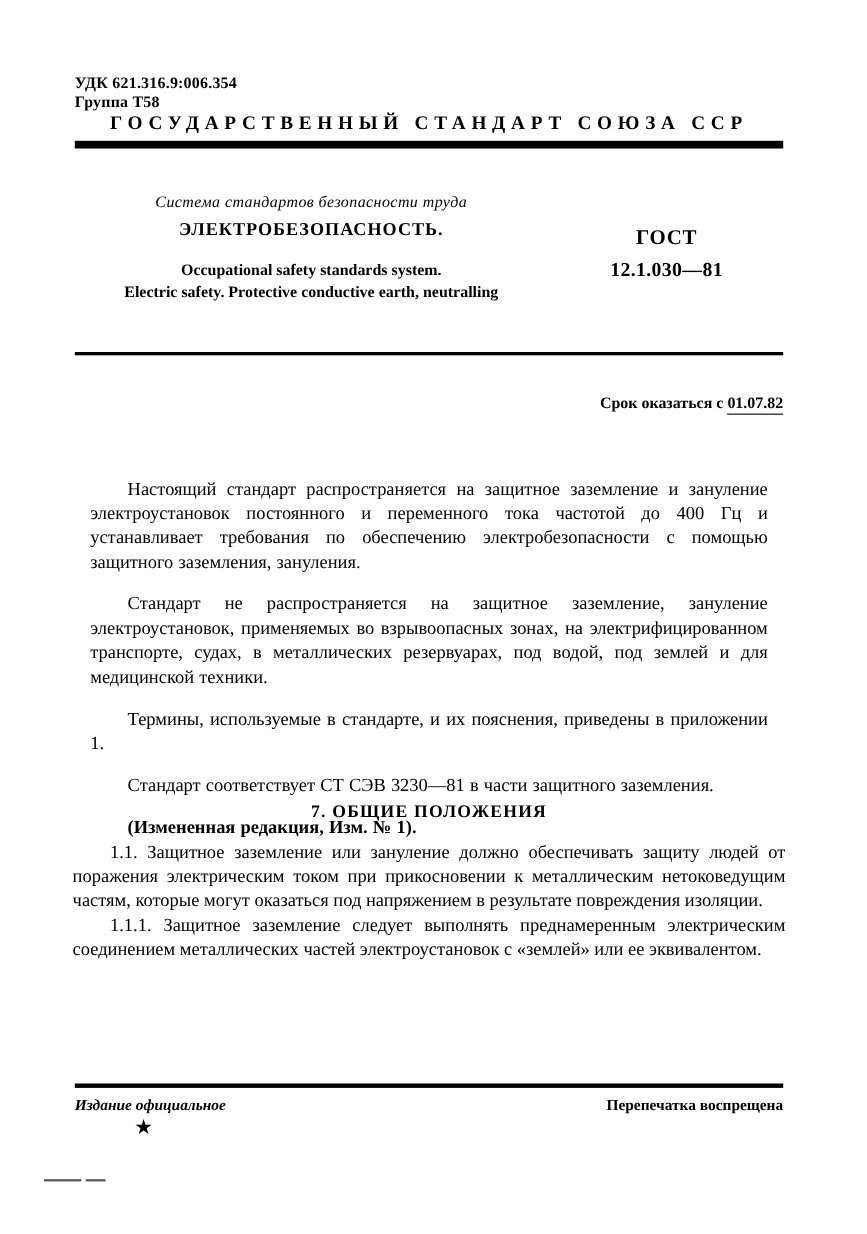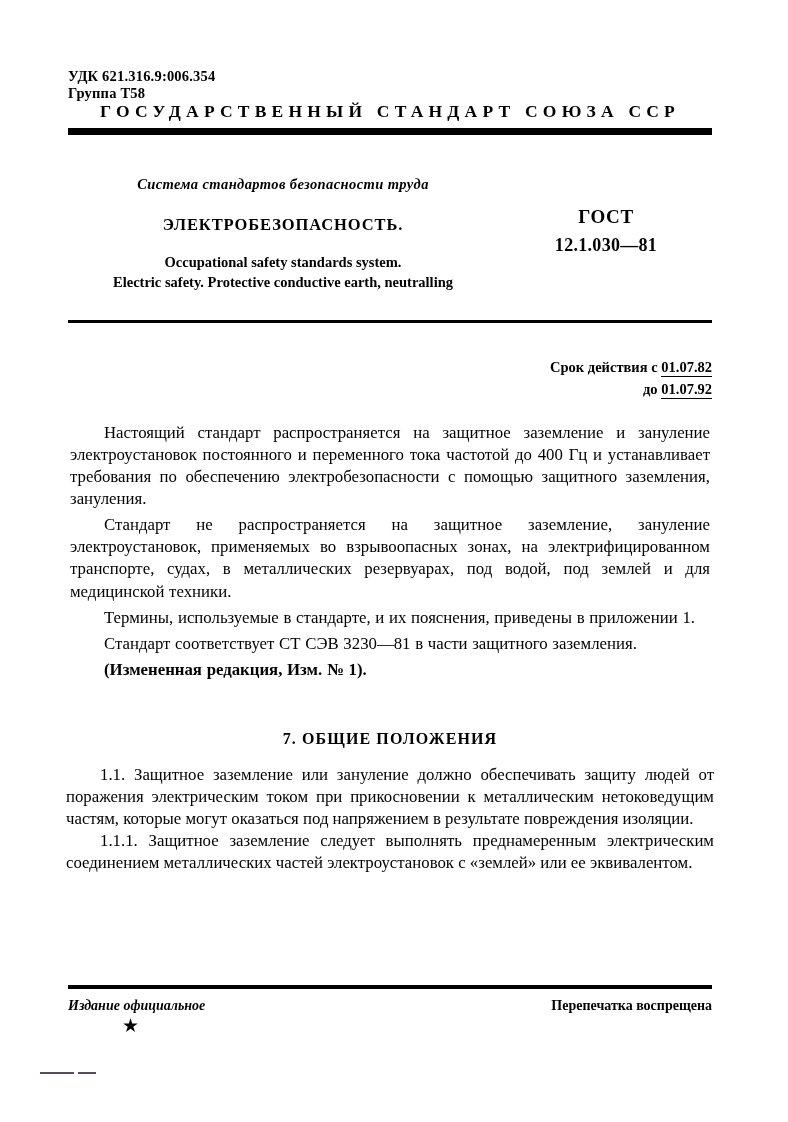--- a/index.html
+++ b/index.html
@@ -65,25 +65,25 @@
 
   
   .title-block {
     position: absolute;
     left: 68px;
     top: 176px;
     width: 430px;
     text-align: center;
   }
   .sys-line {
-    font-weight: bold;
+    font-weight: normal;
     font-style: italic;
     font-size: 14.5px;
     letter-spacing: 0.4px;
-    margin-bottom: 20px;
+    margin-bottom: 4px;
   }
   .main-title {
     font-weight: bold;
     font-size: 16.5px;
     letter-spacing: 0.9px;
     line-height: 1.42;
   }
   .eng-block {
     margin-top: 17px;
     font-weight: bold;
@@ -142,21 +142,21 @@
     left: 66px;
     top: 418px;
     width: 648px;
     font-size: 16.8px;
     line-height: 1.315;
     text-align: justify;
     text-align-last: left;
     word-spacing: 0.5px;
   }
   .body-text p {
-    margin: 4px;
+    margin: 16px;
     text-indent: 34px;
   }
   .body-text p.bold {
     font-weight: bold;
   }
 
   .section-heading {
     position: absolute;
     left: 66px;
     top: 730px;
@@ -264,22 +264,21 @@
   </div>
 
   <div class="gost-number">
     <div class="gost-word">ГОСТ</div>
     <div class="gost-code">12.1.030—81</div>
   </div>
 
   <div class="rule-thin"></div>
 
   <div class="validity">
-    <div class="vline"><span>Срок действия с</span> <span class="underlined">01.07.82</span></div>
-    <div class="vline"><span>до</span> <span class="underlined">01.07.92</span></div>
+    <div class="vline"><span>Срок оказаться с</span> <span class="underlined">01.07.82</span></div>
   </div>
 
   <div class="body-text">
     <p>Настоящий стандарт распространяется на защитное заземление и зануление электроустановок постоянного и переменного тока частотой до 400 Гц и устанавливает требования по обеспечению электробезопасности с помощью защитного заземления, зануления.</p>
     <p>Стандарт не распространяется на защитное заземление, зануление электроустановок, применяемых во взрывоопасных зонах, на электрифицированном транспорте, судах, в металлических резервуарах, под водой, под землей и для медицинской техники.</p>
     <p>Термины, используемые в стандарте, и их пояснения, приведены в приложении 1.</p>
     <p>Стандарт соответствует СТ СЭВ 3230—81 в части защитного заземления.</p>
     <p class="bold">(Измененная редакция, Изм. № 1).</p>
   </div>
 

